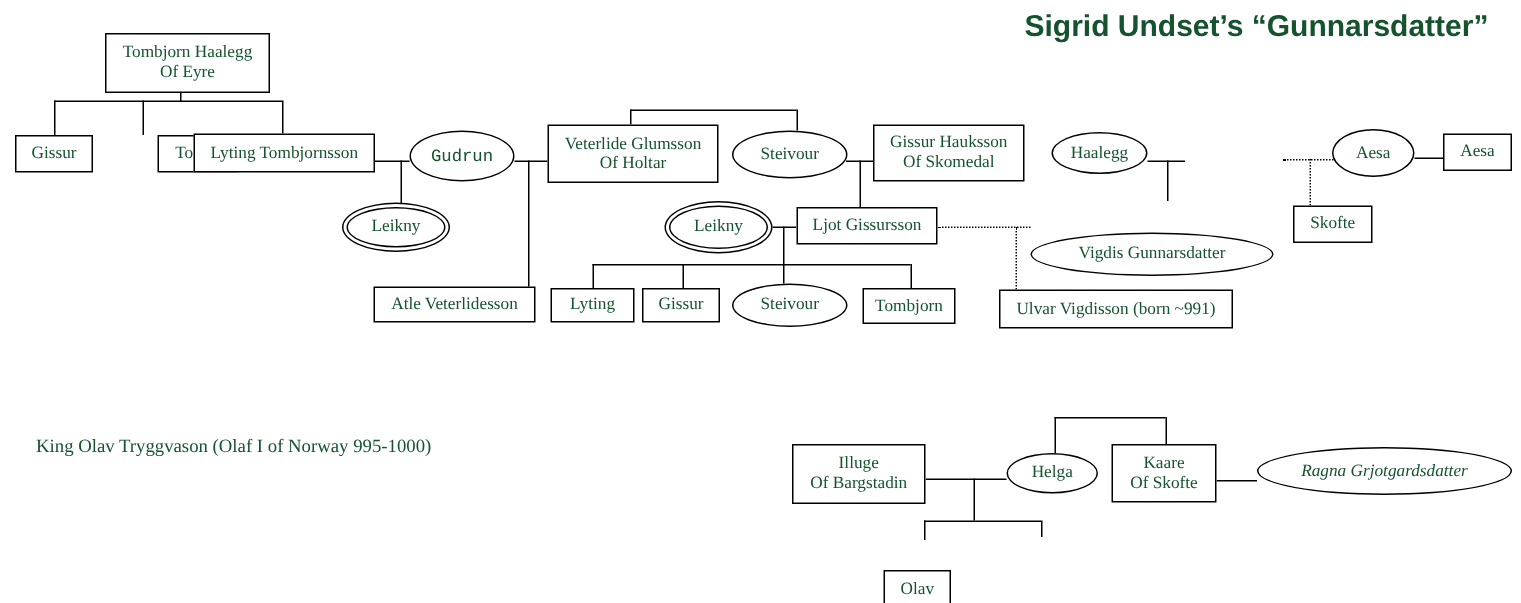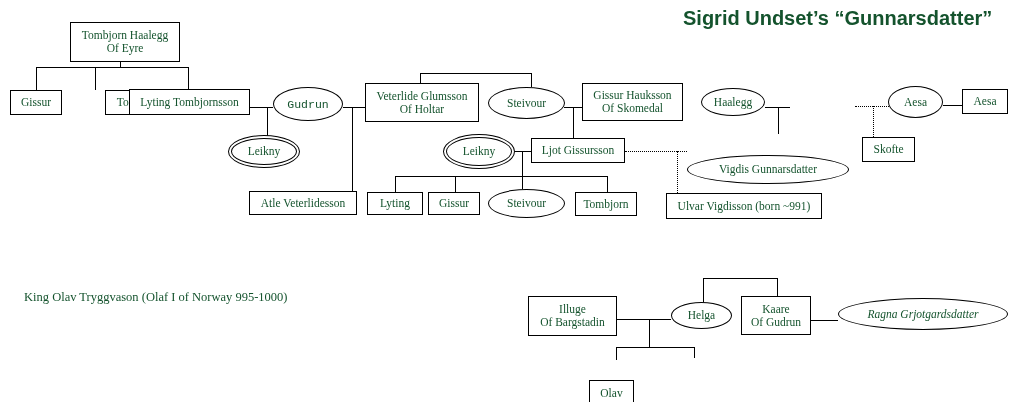--- a/index.html
+++ b/index.html
@@ -119,21 +119,21 @@
   <div class="box" style="left:862px; top:137px; width:53px;  height:25px;">Skofte</div>
   <div class="box" style="left:249px; top:191px; width:108px; height:24px;">Atle Veterlidesson</div>
   <div class="box" style="left:531px; top:138px; width:94px;  height:25px;">Ljot Gissursson</div>
   <div class="box" style="left:367px; top:192px; width:56px;  height:23px;">Lyting</div>
   <div class="box" style="left:428px; top:192px; width:52px;  height:23px;">Gissur</div>
   <div class="box" style="left:575px; top:192px; width:62px;  height:24px;">Tombjorn</div>
   <div class="box" style="left:666px; top:193px; width:156px; height:26px;">Ulvar Vigdisson (born ~991)</div>
   <div class="box" style="left:528px; top:296px; width:89px;  height:40px;">Illuge
 Of Bargstadin</div>
   <div class="box" style="left:741px; top:296px; width:70px;  height:39px;">Kaare
-Of Gudrun</div>
+Of Skofte</div>
   <div class="box" style="left:589px; top:380px; width:45px;  height:26px;">Olav</div>
 
   <div class="ellipse" style="left:273px; top:87px;  width:70px;  height:34px;font-family:Liberation Mono, monospace;">Gudrun</div>
   <div class="ellipse double" style="left:228px; top:135px; width:72px; height:33px;">Leikny</div>
   <div class="ellipse" style="left:488px; top:87px;  width:77px;  height:32px;">Steivour</div>
   <div class="ellipse double" style="left:443px; top:134px; width:72px; height:35px;">Leikny</div>
   <div class="ellipse" style="left:701px; top:88px;  width:64px;  height:28px;">Haalegg</div>
   <div class="ellipse" style="left:888px; top:86px;  width:55px;  height:32px;">Aesa</div>
   <div class="ellipse" style="left:687px; top:134px; width:162px; height:29px;margin-top:21px;">Vigdis Gunnarsdatter</div>
   <div class="ellipse" style="left:488px; top:189px; width:77px;  height:29px;">Steivour</div>

